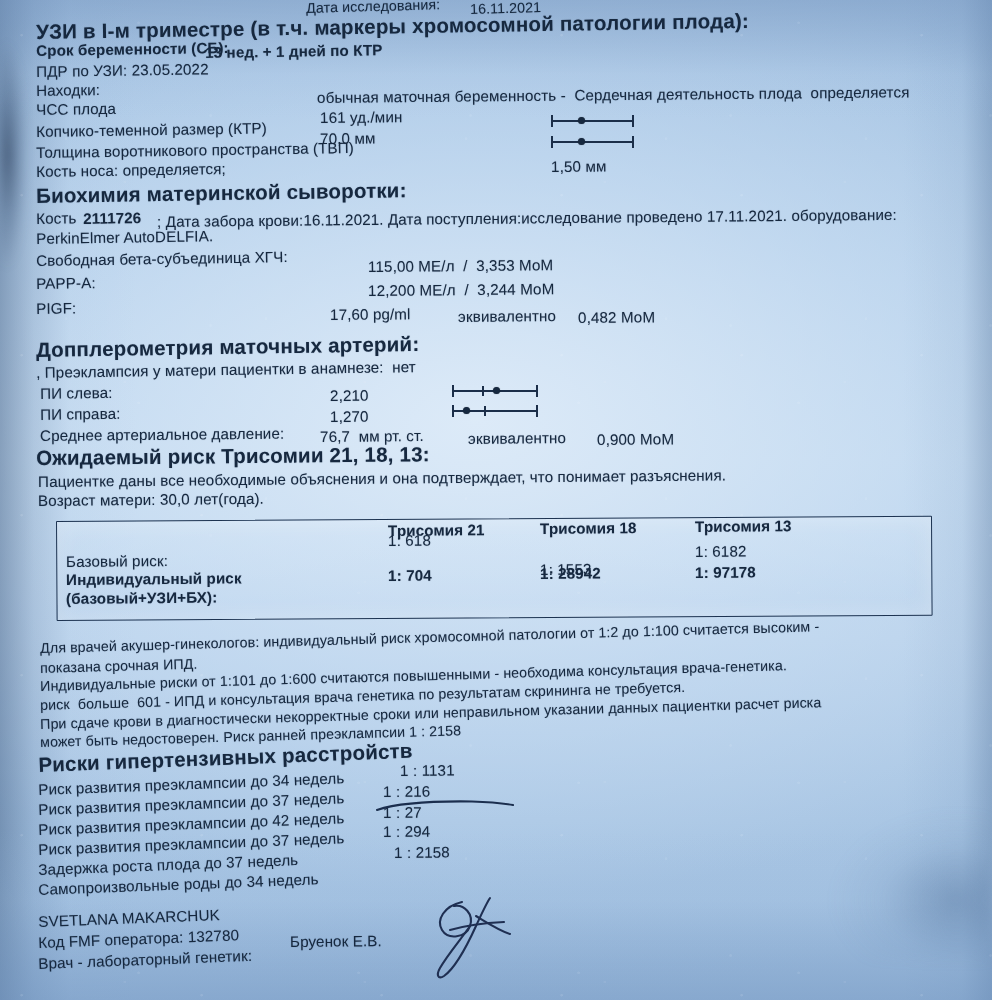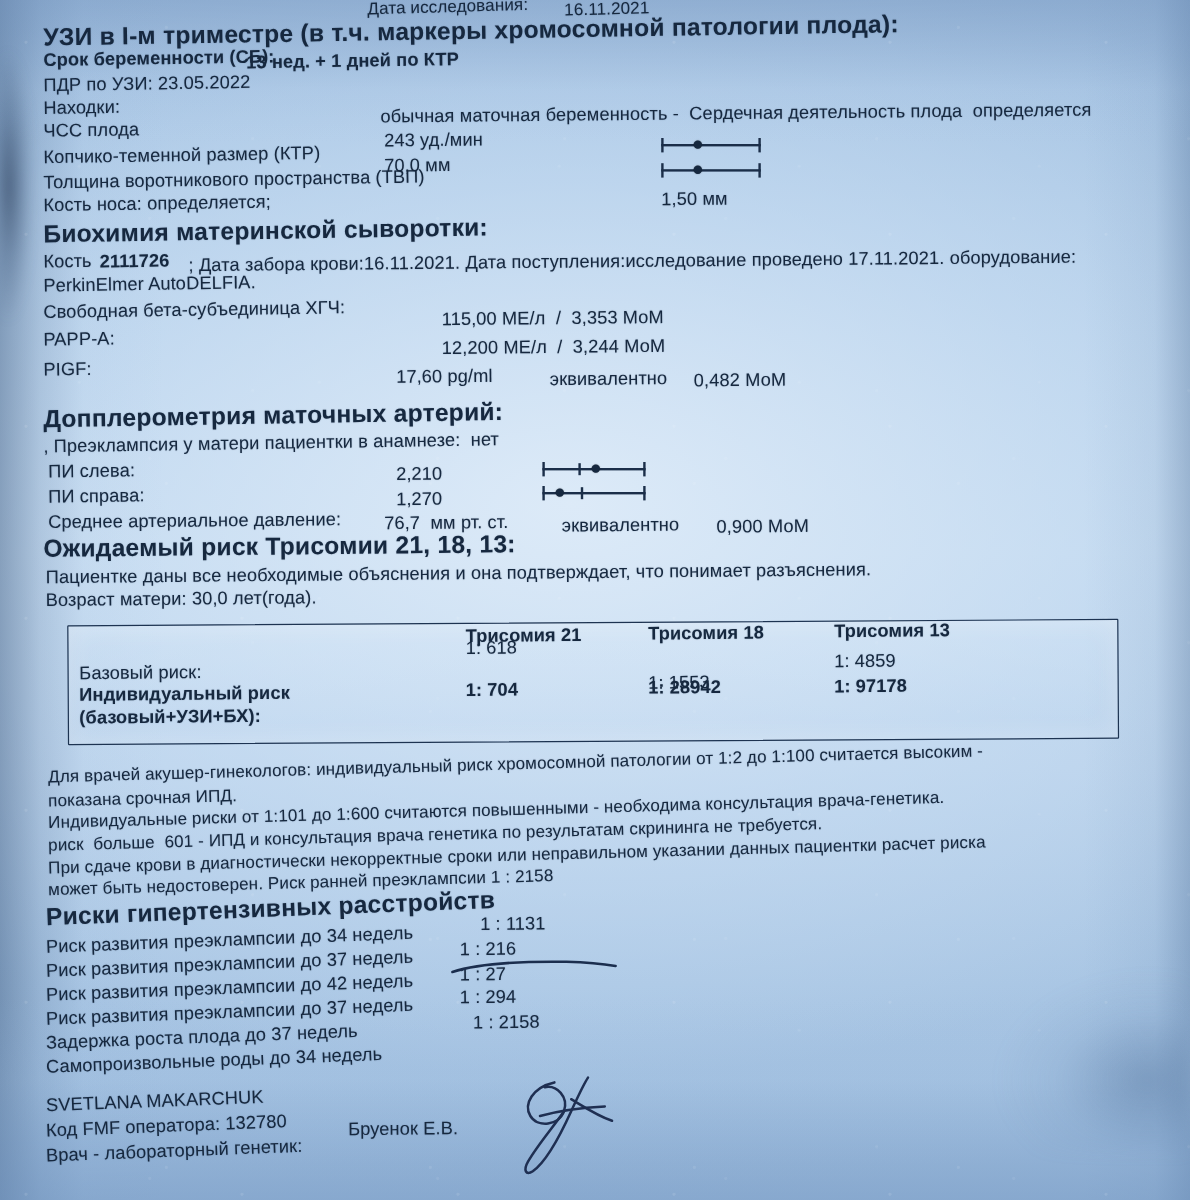--- a/index.html
+++ b/index.html
@@ -177,21 +177,21 @@
 
     <div class="ln bodyb skew-b" style="left:36px; top:43px;">Срок беременности (СБ):</div>
     <div class="ln bodyb skew-b" style="left:205px; top:45px;">13 нед. + 1 дней по КТР</div>
 
     <div class="ln body skew-b" style="left:36px; top:64px;">ПДР по УЗИ: 23.05.2022</div>
 
     <div class="ln body skew-b" style="left:36px; top:83px;">Находки:</div>
     <div class="ln body skew-a" style="left:317px; top:90px;">обычная маточная беременность -  Сердечная деятельность плода  определяется</div>
 
     <div class="ln body skew-b" style="left:36px; top:102px;">ЧСС плода</div>
-    <div class="ln body skew-a" style="left:320px; top:110px;">243 уд./мин</div>
+    <div class="ln body skew-a" style="left:320px; top:110px;">161 уд./мин</div>
     <div class="whisk" style="left:551px; top:114px; width:83px;">
       <div class="bar"></div>
         <div class="cap l"></div>
         <div class="cap r"></div>
       <div class="dot" style="left:27px;"></div>
     </div>
 
     <div class="ln body skew-b" style="left:36px; top:124px;">Копчико-теменной размер (КТР)</div>
     <div class="ln body skew-a" style="left:320px; top:131px;">70,0 мм</div>
     <div class="whisk" style="left:551px; top:135px; width:83px;">
@@ -258,21 +258,21 @@
 
     <div class="risk-table"></div>
 
     <div class="ln bodyb skew-a" style="left:388px; top:523px;">Трисомия 21</div>
     <div class="ln bodyb skew-a" style="left:540px; top:521px;">Трисомия 18</div>
     <div class="ln bodyb skew-a" style="left:695px; top:519px;">Трисомия 13</div>
 
     <div class="ln body skew-a" style="left:66px; top:554px;">Базовый риск:</div>
     <div class="ln body skew-a" style="left:388px; top:533px;">1: 618</div>
     <div class="ln body skew-a" style="left:540px; top:562px;">1: 1553</div>
-    <div class="ln body skew-a" style="left:695px; top:544px;">1: 4859</div>
+    <div class="ln body skew-a" style="left:695px; top:544px;">1: 6182</div>
 
     <div class="ln bodyb skew-a" style="left:66px; top:572px;">Индивидуальный риск</div>
     <div class="ln bodyb skew-a" style="left:66px; top:591px;">(базовый+УЗИ+БХ):</div>
     <div class="ln bodyb skew-a" style="left:388px; top:568px;">1: 704</div>
     <div class="ln bodyb skew-a" style="left:540px; top:566px;">1: 28942</div>
     <div class="ln bodyb skew-a" style="left:695px; top:565px;">1: 97178</div>
 
     <div class="ln small skew-c" style="left:40px; top:641px;">Для врачей акушер-гинекологов: индивидуальный риск хромосомной патологии от 1:2 до 1:100 считается высоким -</div>
     <div class="ln small skew-c" style="left:40px; top:661px;">показана срочная ИПД.</div>
     <div class="ln small skew-c" style="left:40px; top:679px;">Индивидуальные риски от 1:101 до 1:600 считаются повышенными - необходима консультация врача-генетика.</div>

